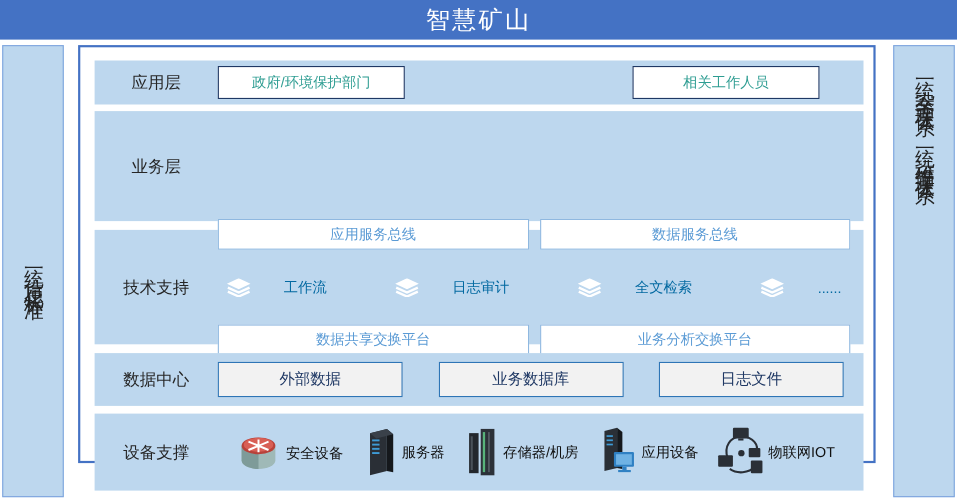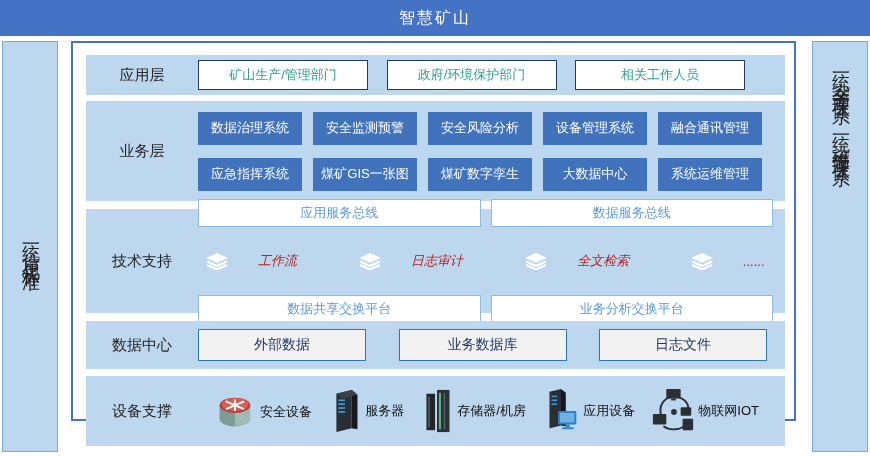--- a/index.html
+++ b/index.html
@@ -3,21 +3,21 @@
 <meta charset="utf-8">
 <style>
   html,body { margin:0; padding:0; }
   body {
     width:870px; height:457px; position:relative; overflow:hidden;
     background:#fff;
     font-family:"Liberation Sans","DejaVu Sans",sans-serif;
   }
   .banner {
     position:absolute; left:0; top:0; width:870px; height:36px;
-    background:var(--banner,#4472C4); color:#fff; font-size:16px; letter-spacing:2px;
+    background:var(--banner,#4472C4); color:#fff; font-size:22px; letter-spacing:2px;
     display:flex; align-items:center; justify-content:center;
   }
   .side {
     position:absolute; top:41px; height:411px; width:56px; box-sizing:border-box;
     background:var(--row-bg,#BDD7EE); border:1px solid #7EA5DE;
     display:flex; flex-direction:column; align-items:center;
   }
   .side.left  { left:2px;  justify-content:center; }
   .side.right { left:812px; justify-content:flex-start; padding-top:16px; gap:22px; }
   .vtext {
@@ -54,21 +54,21 @@
   }
 
   .tech-content { display:flex; flex-direction:column; gap:22px; }
   .bar-row { display:flex; gap:10px; }
   .bar {
     flex:1; height:26px; background:#fff; border:1px solid #8FB8E0;
     color:var(--bar-text,#5B9BD5); font-size:13px;
     display:flex; align-items:center; justify-content:center;
   }
   .svc-row { display:flex; justify-content:space-between; align-items:center; padding:0 8px; height:24px; }
-  .svc { display:flex; align-items:center; gap:30px; font-size:13px; color:#b91c1c;font-style:italic; }
+  .svc { display:flex; align-items:center; gap:30px; font-size:13px; color:#0369a1; }
   .svc .licon { display:flex; align-items:center; }
 
   .data-content { display:flex; justify-content:space-between; padding-right:6px; }
   .data-box {
     width:166px; height:30px; background:#F2F2F2; border:1px solid #2E75B6;
     color:#1F3864; font-size:14px; font-weight:400;
     display:flex; align-items:center; justify-content:center;
   }
 
   .dev-content { display:flex; justify-content:space-between; align-items:flex-end; padding:0 14px; }
@@ -88,44 +88,27 @@
 <div class="side right">
   <div class="vtext">统一安全管理体系</div>
   <div class="vtext">统一运维管理体系</div>
 </div>
 
 <div class="main">
 
   <div class="row row-app">
     <div class="rlabel">应用层</div>
     <div class="content app-content">
-      <div class="app-box">矿山生产/管理部门</div>
       <div class="app-box">政府/环境保护部门</div>
       <div class="app-box">相关工作人员</div>
     </div>
   </div>
 
   <div class="row row-biz">
     <div class="rlabel">业务层</div>
-    <div class="content biz-content">
-      <div class="biz-row">
-        <div class="biz-btn">数据治理系统</div>
-        <div class="biz-btn">安全监测预警</div>
-        <div class="biz-btn">安全风险分析</div>
-        <div class="biz-btn">设备管理系统</div>
-        <div class="biz-btn">融合通讯管理</div>
-      </div>
-      <div class="biz-row">
-        <div class="biz-btn">应急指挥系统</div>
-        <div class="biz-btn">煤矿GIS一张图</div>
-        <div class="biz-btn">煤矿数字孪生</div>
-        <div class="biz-btn">大数据中心</div>
-        <div class="biz-btn">系统运维管理</div>
-      </div>
-    </div>
   </div>
 
   <div class="row row-tech">
     <div class="rlabel">技术支持</div>
     <div class="content tech-content">
       <div class="bar-row">
         <div class="bar">应用服务总线</div>
         <div class="bar">数据服务总线</div>
       </div>
       <div class="svc-row">

